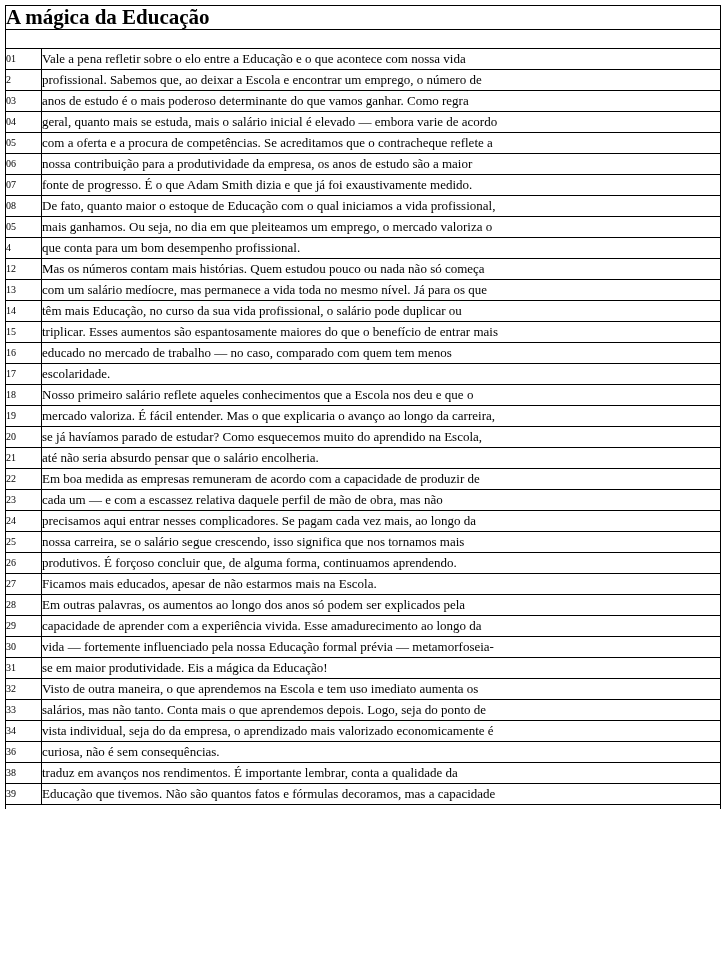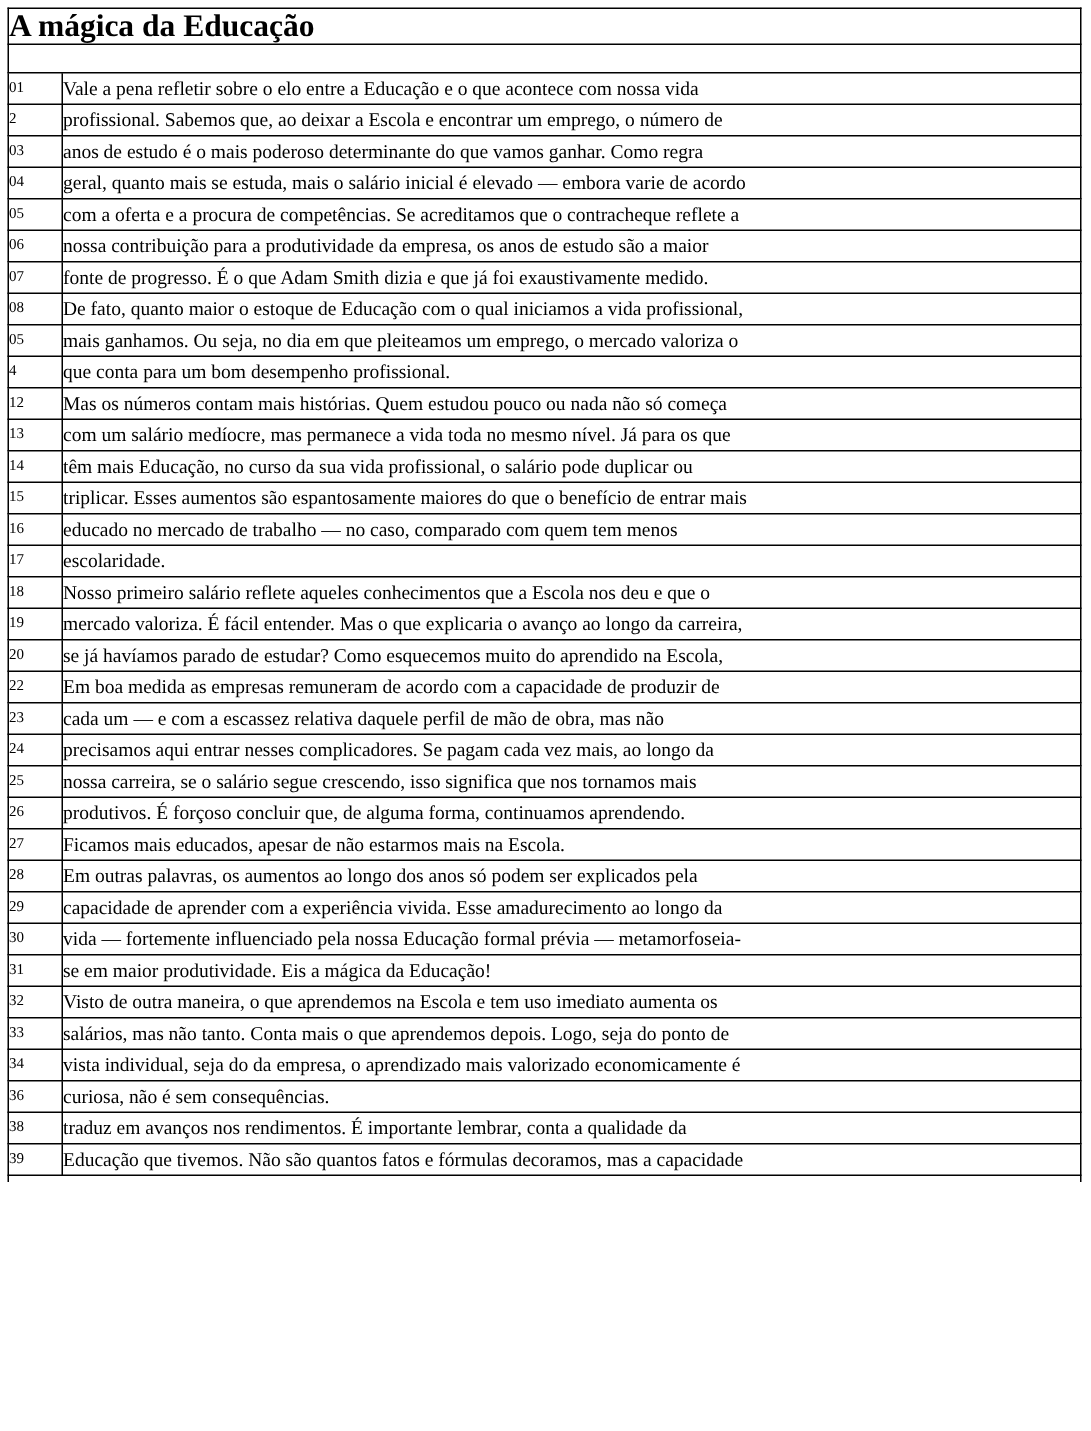--- a/index.html
+++ b/index.html
@@ -156,20 +156,24 @@
         </tr>
         <tr>
           <td class="num-cell">19</td>
           <td class="text-cell">mercado valoriza. É fácil entender. Mas o que explicaria o avanço ao longo da carreira,</td>
         </tr>
         <tr>
           <td class="num-cell">20</td>
           <td class="text-cell">se já havíamos parado de estudar? Como esquecemos muito do aprendido na Escola,</td>
         </tr>
         <tr>
+          <td class="num-cell">21</td>
+          <td class="text-cell">até não seria absurdo pensar que o salário encolheria.</td>
+        </tr>
+        <tr>
           <td class="num-cell">22</td>
           <td class="text-cell">Em boa medida as empresas remuneram de acordo com a capacidade de produzir de</td>
         </tr>
         <tr>
           <td class="num-cell">23</td>
           <td class="text-cell">cada um — e com a escassez relativa daquele perfil de mão de obra, mas não</td>
         </tr>
         <tr>
           <td class="num-cell">24</td>
           <td class="text-cell">precisamos aqui entrar nesses complicadores. Se pagam cada vez mais, ao longo da</td>

